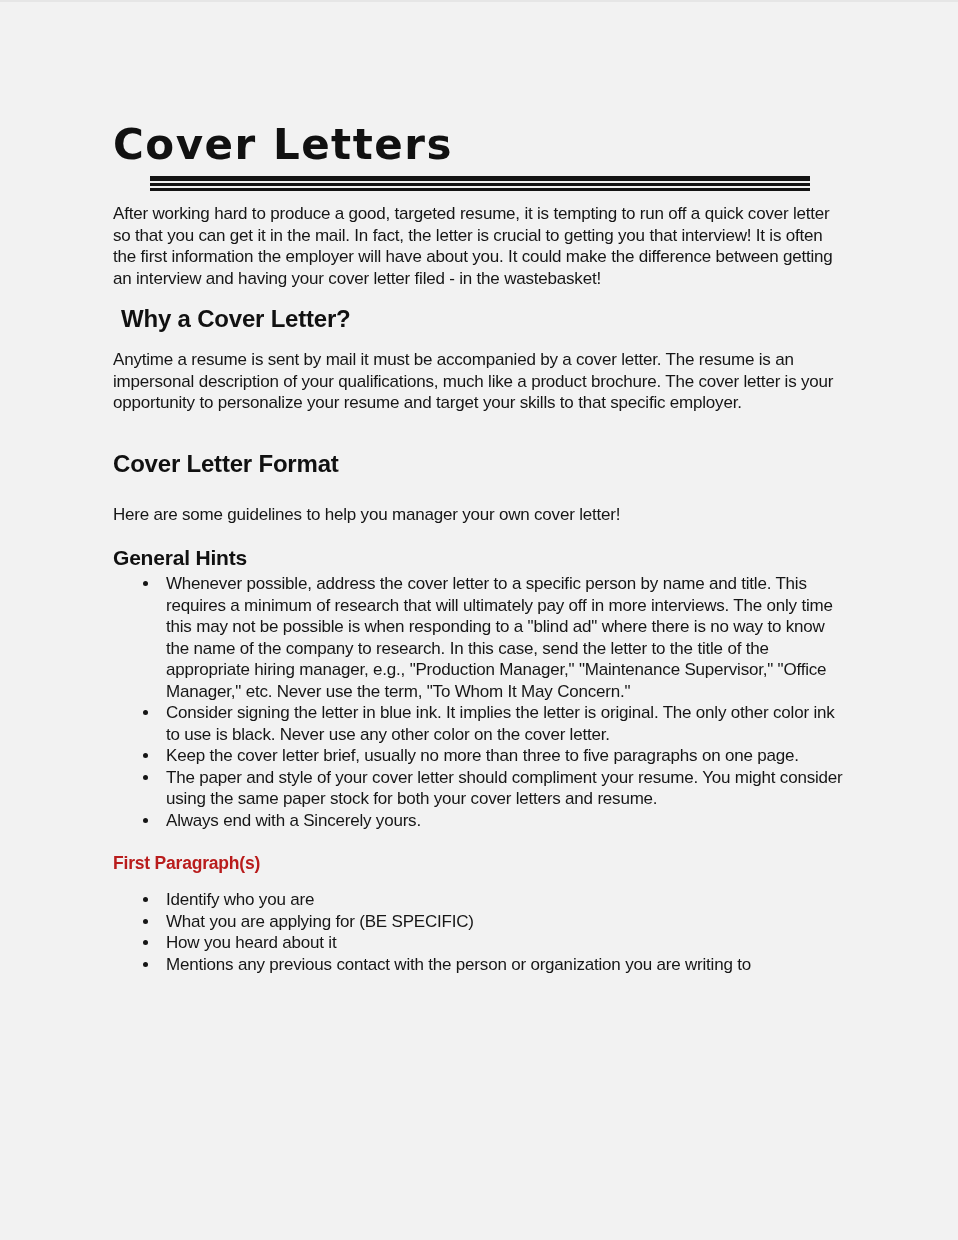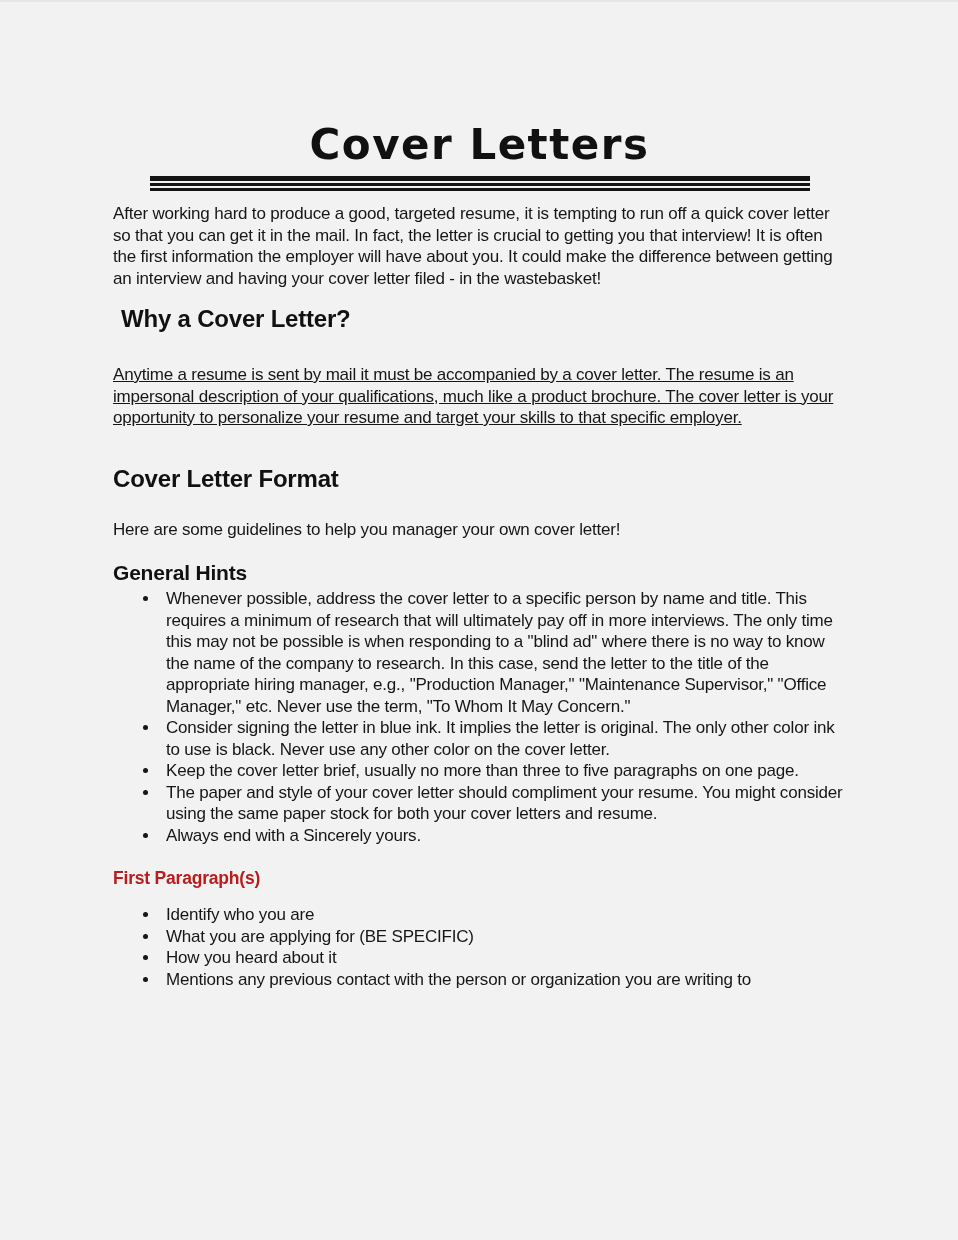--- a/index.html
+++ b/index.html
@@ -21,21 +21,21 @@
     padding: 118px 112px 0 113px;
     border-top: 2px solid #e6e6e6;
   }
   .doc-title {
     margin: 0;
     font-family: "DejaVu Sans", sans-serif;
     font-weight: bold;
     font-size: 42px;
     line-height: 50px;
     letter-spacing: 1.5px;
-    text-align: center;
+    text-align: left;
     color: #111;
   }
   .title-rule {
     width: 660px;
     height: 15px;
     margin: 6px auto 0 auto;
     background: linear-gradient(
       to bottom,
       #141414 0px, #141414 5px,
       rgba(0,0,0,0) 5px, rgba(0,0,0,0) 7px,
@@ -44,21 +44,21 @@
       #141414 12px, #141414 15px
     );
   }
   .body-text {
     margin: 0;
     font-size: 17px;
     line-height: 21.5px;
     letter-spacing: -0.2px;
   }
   .intro-paragraph   { margin-top: 12px; }
-  .why-paragraph     { margin-top: 31px; text-decoration: underline; }
+  .why-paragraph     { margin-top: 16px; }
   .guidelines-line   { margin-top: 26px; }
 
   .h2 {
     margin: 0;
     font-size: 24px;
     line-height: 28px;
     font-weight: bold;
     letter-spacing: -0.2px;
     color: #111;
   }

